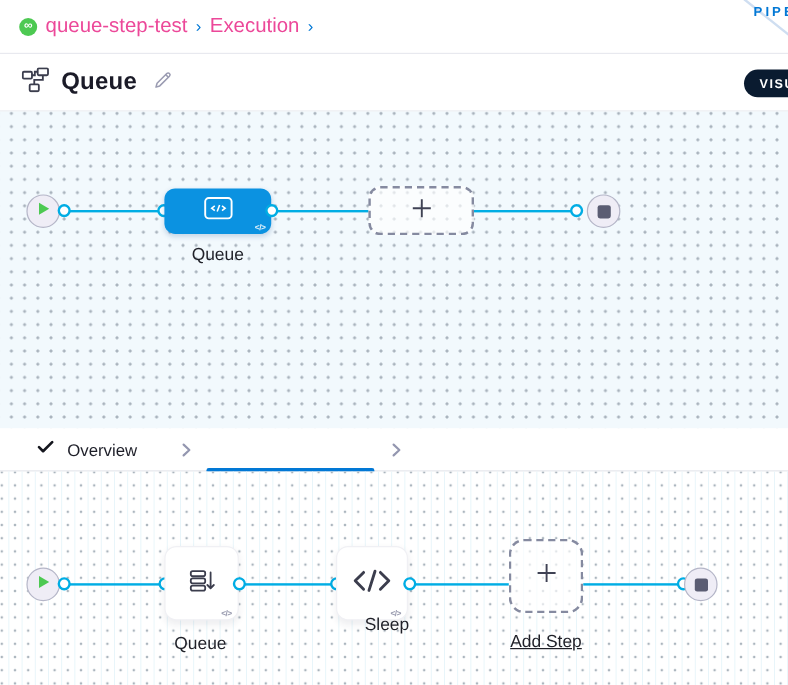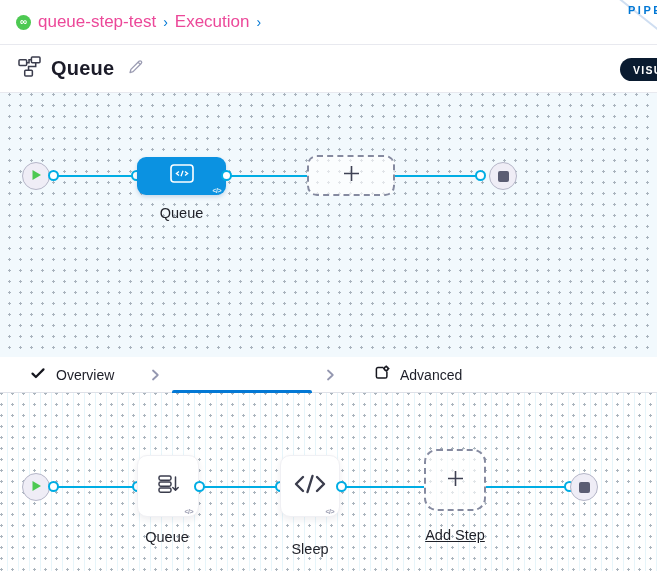--- a/index.html
+++ b/index.html
@@ -158,30 +158,20 @@
     <div class="tab-chev" style="left:149px;">
       <svg width="12" height="14" viewBox="0 0 12 14" fill="none" stroke="#9497b0" stroke-width="1.8" stroke-linecap="round" stroke-linejoin="round">
           <path d="M4 2.5 L8.8 7 L4 11.5"></path>
         </svg>
     </div>
     <div class="tab-chev" style="left:324px;">
       <svg width="12" height="14" viewBox="0 0 12 14" fill="none" stroke="#9497b0" stroke-width="1.8" stroke-linecap="round" stroke-linejoin="round">
           <path d="M4 2.5 L8.8 7 L4 11.5"></path>
         </svg>
     </div>
-    <div class="tab" style="left:374px;">
-      <span>
-        <svg width="16" height="16" viewBox="0 0 16 16" fill="none" stroke="#15161e" stroke-width="1.5" stroke-linecap="round">
-          <path d="M9 2.5 H4 a1.6 1.6 0 0 0 -1.6 1.6 v7.3 a1.6 1.6 0 0 0 1.6 1.6 h7.3 a1.6 1.6 0 0 0 1.6 -1.6 V7"></path>
-          <circle cx="12.2" cy="3.6" r="1.9"></circle>
-          <path stroke-width="1.3" d="M12.2 0.9 v1 M12.2 5.3 v1 M9.5 3.6 h1 M14 3.6 h1"></path>
-        </svg>
-      </span>
-      <span class="tab-label">Advanced</span>
-    </div>
     <div class="tab-underline"></div>
   </div>
 
   <div class="step-canvas">
     <div class="wire" style="left:50px; top:93px; width:87px;"></div>
     <div class="wire" style="left:199px; top:93px; width:81px;"></div>
     <div class="wire" style="left:341px; top:93px; width:83px;"></div>
     <div class="wire" style="left:486px; top:93px; width:84px;"></div>
 
     <div class="terminal" style="left:22px; top:80px;">
@@ -229,17 +219,17 @@
       </span>
     </div>
 
     <div class="port" style="left:564px; top:88px;"></div>
 
     <div class="terminal" style="left:570px; top:80px;">
       <span class="stop-sq"></span>
     </div>
 
     <div class="node-label" style="left:136px; top:136px; width:62px;">Queue</div>
-    <div class="node-label" style="left:279px; top:148px; width:62px;">Sleep</div>
+    <div class="node-label" style="left:279px; top:120px; width:62px;text-align:right;">Sleep</div>
     <div class="node-label" style="left:416px; top:134px; width:78px;text-decoration:underline;">Add Step</div>
   </div>
 
 </div>
 
 </body></html>

